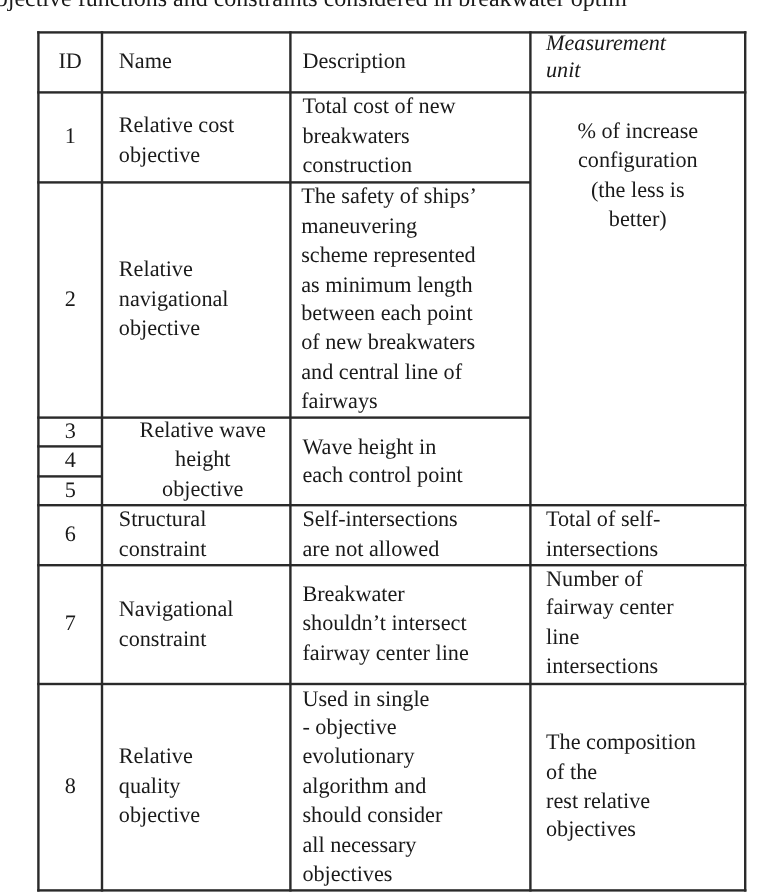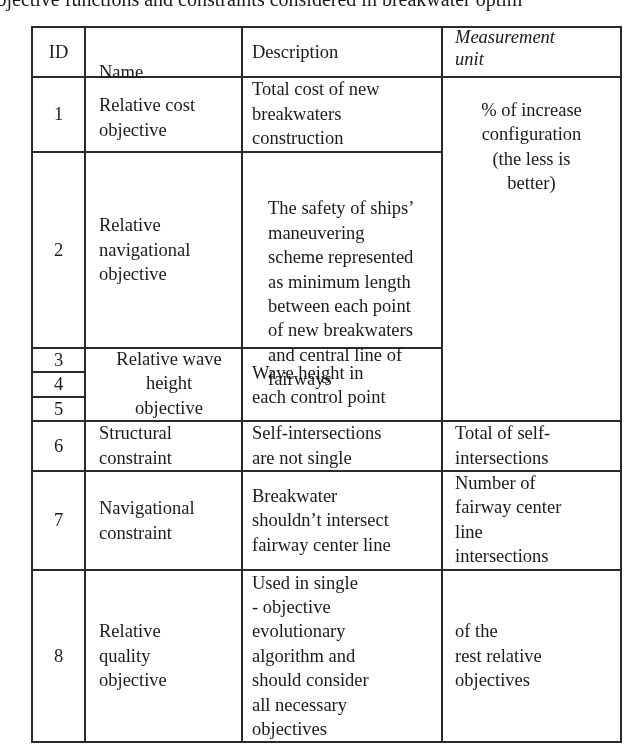--- a/index.html
+++ b/index.html
@@ -69,21 +69,21 @@
 
   <div class="vline" style="left:31px; top:26px; height:717px;"></div>
   <div class="vline" style="left:84px; top:26px; height:717px;"></div>
   <div class="vline" style="left:241px; top:26px; height:717px;"></div>
   <div class="vline" style="left:441px; top:26px; height:717px;"></div>
   <div class="vline" style="left:620px; top:26px; height:717px;"></div>
 
   <div class="cell center" style="left:33px; width:51px; top:28px; height:48px;">
     <span>ID</span>
   </div>
-  <div class="cell left" style="left:99px; width:140px; top:28px; height:48px;margin-top:20px;">
+  <div class="cell left" style="left:99px; width:140px; top:28px; height:48px;">
     <span>Name</span>
   </div>
   <div class="cell left" style="left:252px; width:186px; top:28px; height:48px;">
     <span>Description</span>
   </div>
   <div class="cell left" style="left:455px; width:164px; top:24px; height:48px; line-height:22px;font-style:italic;">
     <span>Measurement</span>
     <span>unit</span>
   </div>
 
@@ -108,21 +108,21 @@
   </div>
 
   <div class="cell center" style="left:33px; width:51px; top:153px; height:194px;">
     <span>2</span>
   </div>
   <div class="cell left" style="left:99px; width:140px; top:153px; height:194px;">
     <span>Relative</span>
     <span>navigational</span>
     <span>objective</span>
   </div>
-  <div class="cell left" style="left:268px; width:188px; top:153px; height:194px;margin-top:44px;">
+  <div class="cell left" style="left:251px; width:188px; top:153px; height:194px;">
     <span>The safety of ships’</span>
     <span>maneuvering</span>
     <span>scheme represented</span>
     <span>as minimum length</span>
     <span>between each point</span>
     <span>of new breakwaters</span>
     <span>and central line of</span>
     <span>fairways</span>
   </div>
 
@@ -147,21 +147,21 @@
 
   <div class="cell center" style="left:33px; width:51px; top:422px; height:48px;">
     <span>6</span>
   </div>
   <div class="cell left" style="left:99px; width:140px; top:421px; height:49px;">
     <span>Structural</span>
     <span>constraint</span>
   </div>
   <div class="cell left" style="left:252px; width:188px; top:421px; height:49px;justify-content:space-between;">
     <span>Self-intersections</span>
-    <span>are not single</span>
+    <span>are not allowed</span>
   </div>
   <div class="cell left" style="left:455px; width:164px; top:421px; height:49px;">
     <span>Total of self-</span>
     <span>intersections</span>
   </div>
 
   <div class="cell center" style="left:33px; width:51px; top:472px; height:97px;">
     <span>7</span>
   </div>
   <div class="cell left" style="left:99px; width:140px; top:472px; height:97px;">
@@ -191,17 +191,18 @@
   <div class="cell left" style="left:252px; width:188px; top:571px; height:170px;">
     <span>Used in single</span>
     <span>- objective</span>
     <span>evolutionary</span>
     <span>algorithm and</span>
     <span>should consider</span>
     <span>all necessary</span>
     <span>objectives</span>
   </div>
   <div class="cell left" style="left:455px; width:164px; top:571px; height:170px;">
+    <span>The composition</span>
     <span>of the</span>
     <span>rest relative</span>
     <span>objectives</span>
   </div>
 </div>
 
 </body></html>

